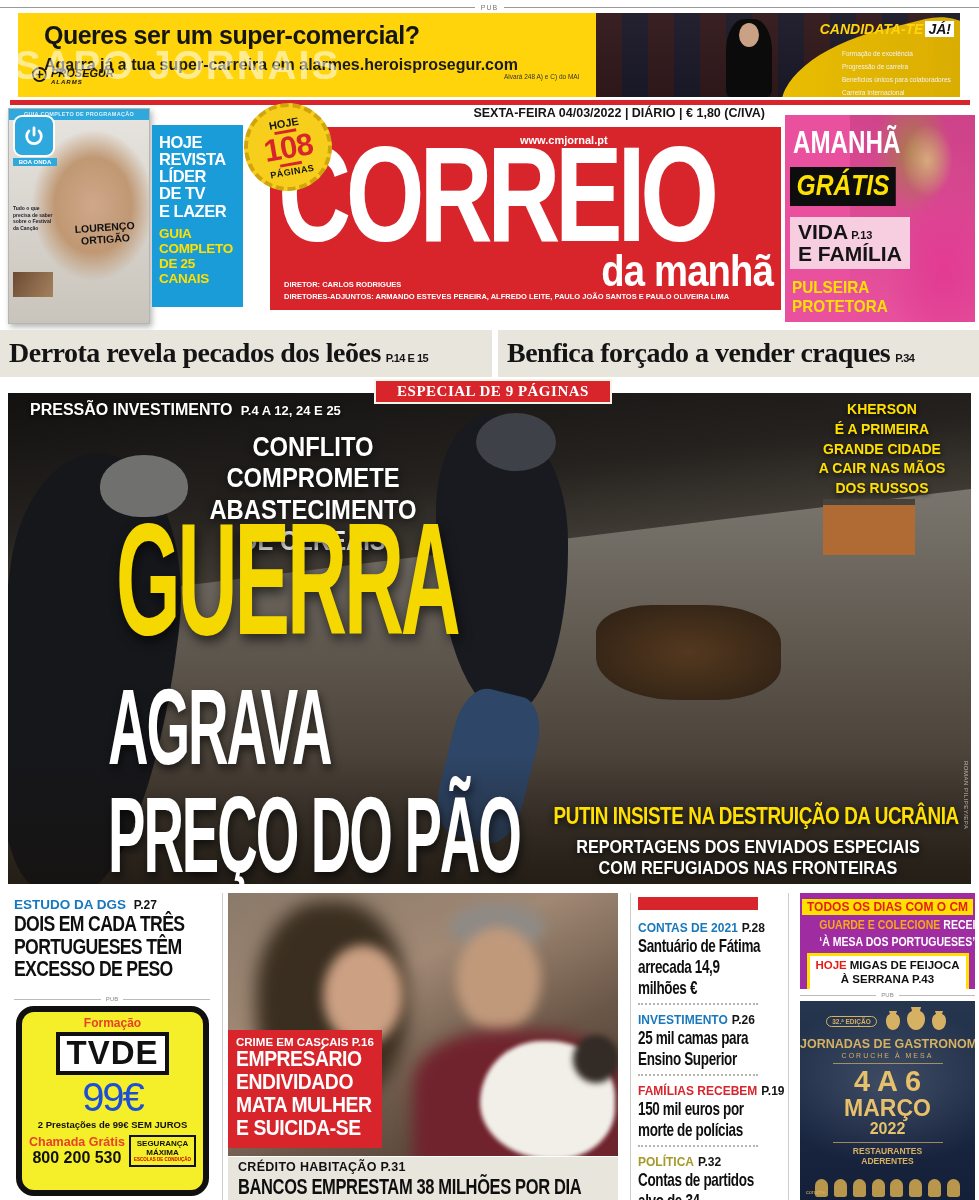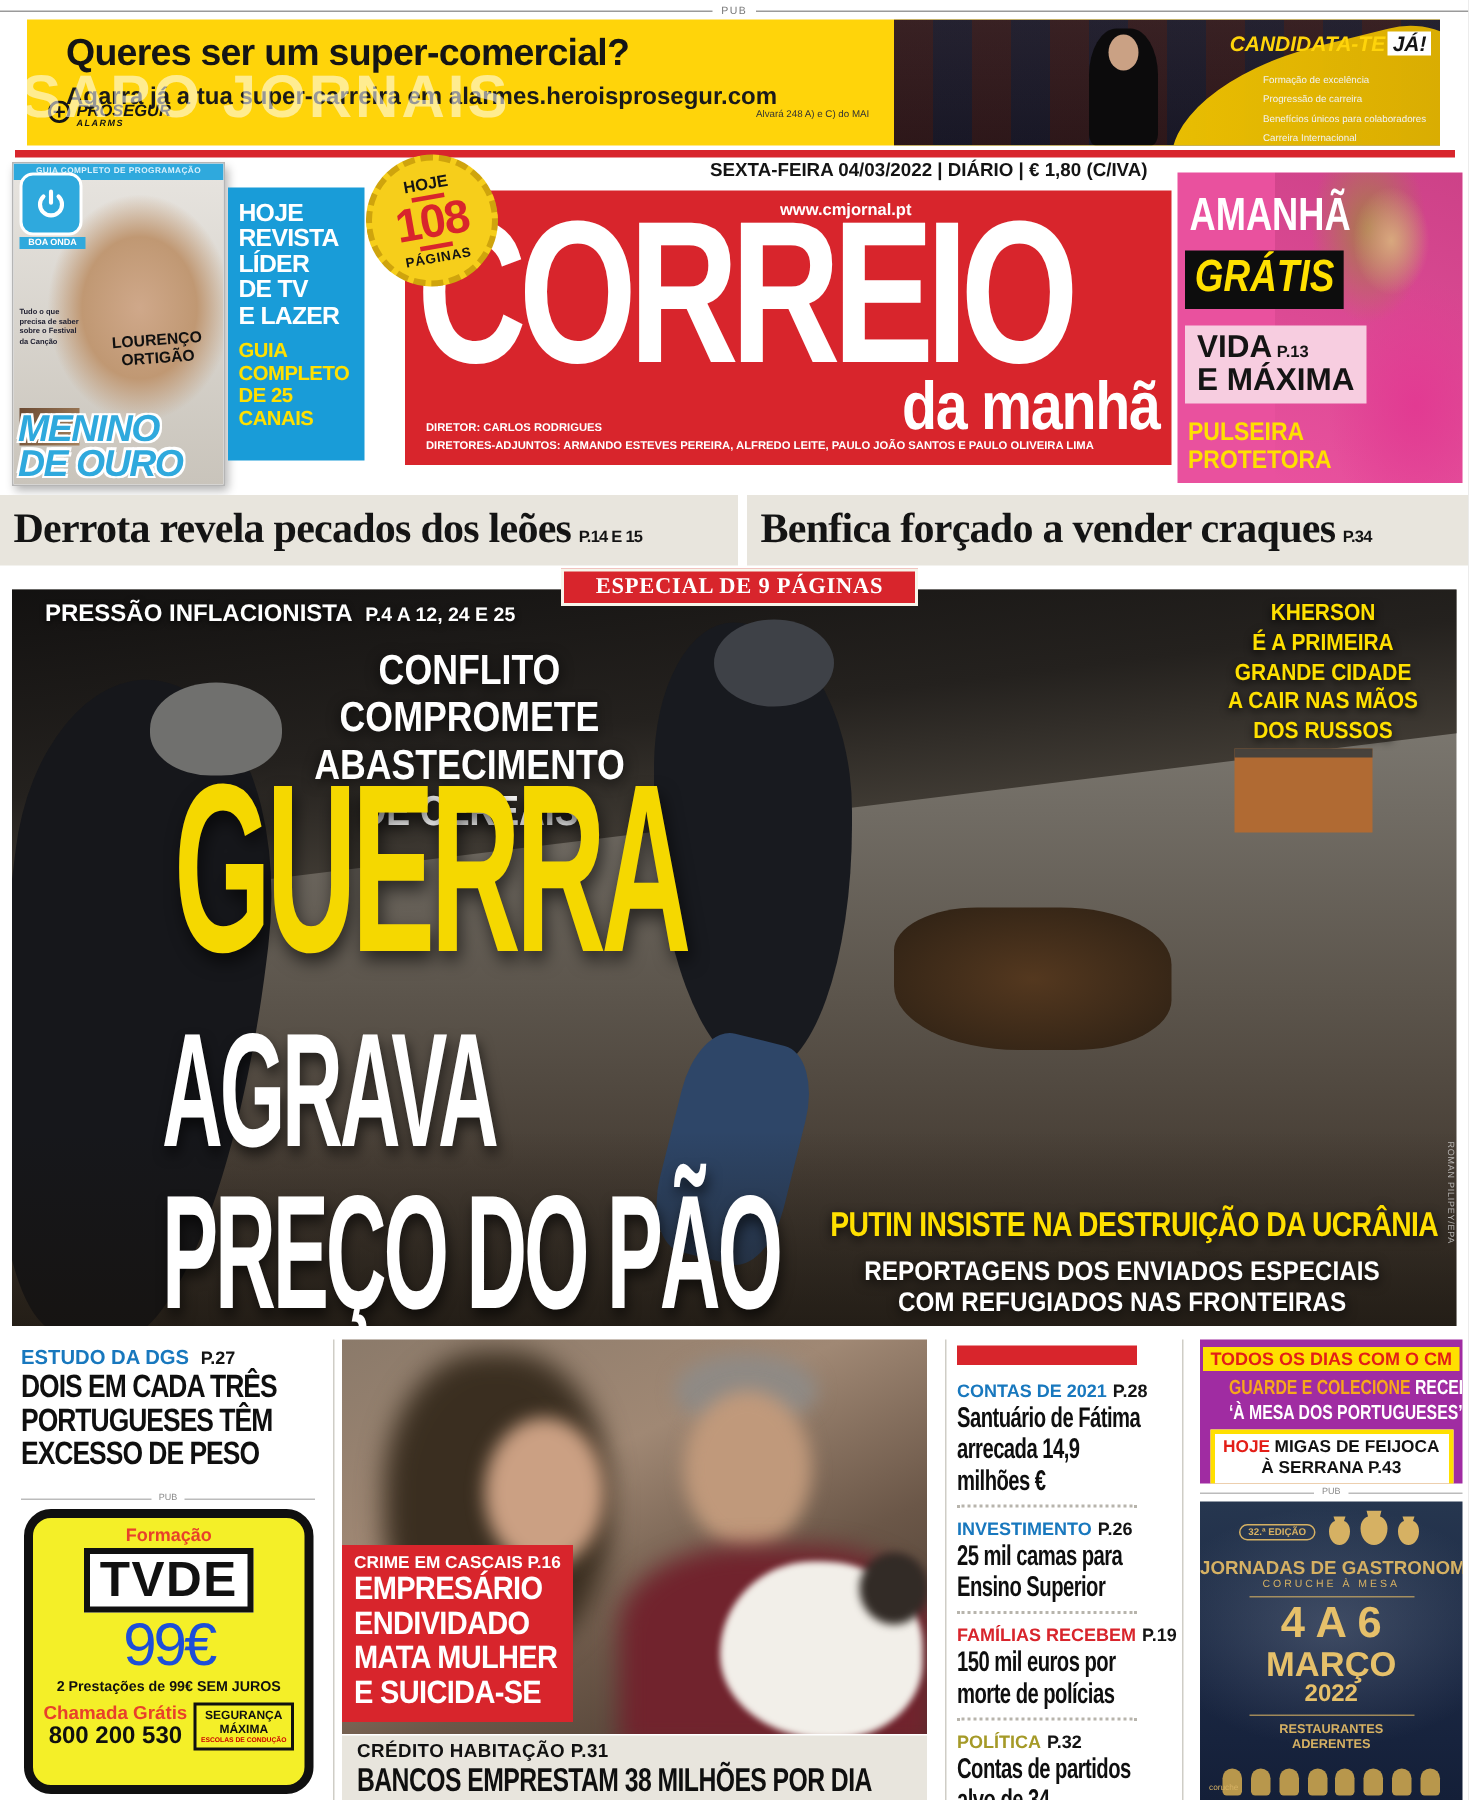--- a/index.html
+++ b/index.html
@@ -283,24 +283,20 @@
             <path d="M12 3v8" stroke="#fff" stroke-width="3" stroke-linecap="round"></path>
             <path d="M6.5 6.5a8 8 0 1 0 11 0" fill="none" stroke="#fff" stroke-width="3" stroke-linecap="round"></path>
           </svg>
       </div>
       <div class="bo-label">BOA ONDA</div>
     </div>
     <div class="mag-note">Tudo o que precisa de saber sobre o Festival da Canção</div>
     <div class="mag-thumb1"></div>
     <div class="mag-thumb2"></div>
     <div class="mag-person">LOURENÇO ORTIGÃO</div>
-    <div class="mag-title">
-      <div>MENINO</div>
-      <div>DE OURO</div>
-    </div>
   </div>
 
   <div class="abs tvbox">
     <div class="tv-white">
       <div>HOJE</div>
       <div>REVISTA</div>
       <div>LÍDER</div>
       <div>DE TV</div>
       <div>E LAZER</div>
     </div>
@@ -329,21 +325,21 @@
     <div class="dir1 nw">DIRETOR: CARLOS RODRIGUES</div>
     <div class="dir2 nw">DIRETORES-ADJUNTOS: ARMANDO ESTEVES PEREIRA, ALFREDO LEITE, PAULO JOÃO SANTOS E PAULO OLIVEIRA LIMA</div>
   </div>
 
   <div class="abs pinkpromo">
     <div class="pp-img"></div>
     <div class="abs pp1 nw">AMANHÃ</div>
     <div class="abs pp2 nw">GRÁTIS</div>
     <div class="abs pp3">
       <div class="nw"><span class="big">VIDA</span><span class="ref">P.13</span></div>
-      <div class="big nw">E MÁXIMA</div>
+      <div class="big nw">E FAMÍLIA</div>
     </div>
     <div class="abs pp4">
       <div>PULSEIRA</div>
       <div>PROTETORA</div>
     </div>
   </div>
 
   <div class="abs hl hl-l">
     <div class="hl-inner"><span>Derrota revela pecados dos leões</span><span class="hl-ref">P.14 E 15</span></div>
   </div>
@@ -358,21 +354,21 @@
     <div class="mi-soldier1"></div>
     <div class="mi-helmet1"></div>
     <div class="mi-soldier2"></div>
     <div class="mi-helmet2"></div>
     <div class="mi-jeans"></div>
     <div class="mi-truck"></div>
     <div class="mi-building"></div>
     <div class="mi-mud"></div>
 
     <div class="abs mi-kicker nw">
-      <span class="k">PRESSÃO INFLACIONISTA</span>
+      <span class="k">PRESSÃO INVESTIMENTO</span>
       <span class="r">P.4 A 12, 24 E 25</span>
     </div>
     <div class="abs mi-sub">
       <div>CONFLITO COMPROMETE</div>
       <div>ABASTECIMENTO</div>
       <div>DE CEREAIS</div>
     </div>
     <div class="abs mi-side">
       <div>KHERSON</div>
       <div>É A PRIMEIRA</div>

